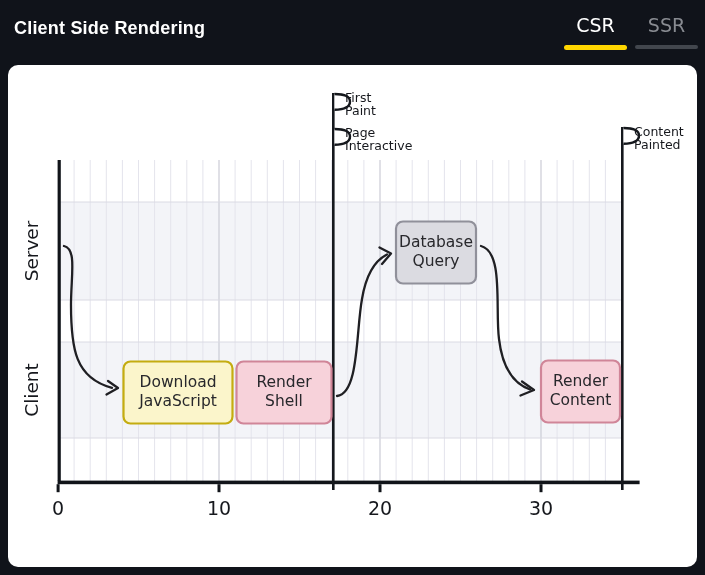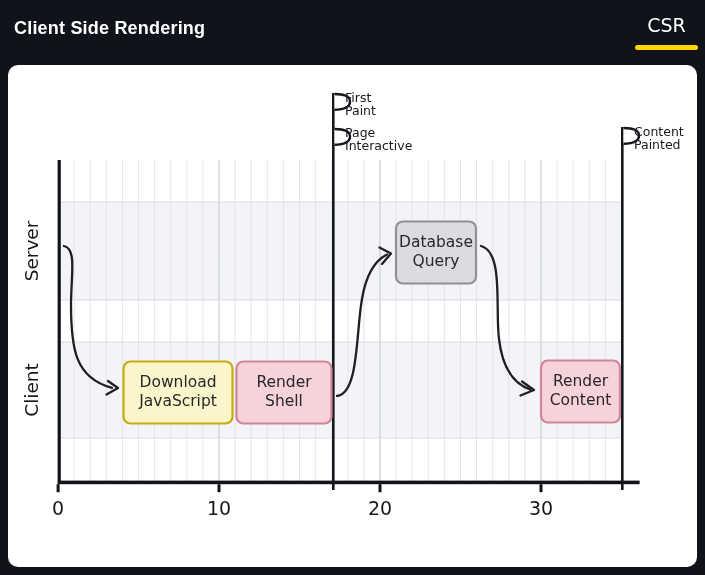--- a/index.html
+++ b/index.html
@@ -40,20 +40,24 @@
   .lane-text{font-size:18.5px;}
 </style>
 </head>
 <body>
 
 <div class="app-header">
   <div class="app-title">Client Side Rendering</div>
   <div class="tabs">
     <div class="tab active">
       <span class="tab-label">CSR</span>
+      <span class="tab-underline"></span>
+    </div>
+    <div class="tab">
+      <span class="tab-label">SSR</span>
       <span class="tab-underline"></span>
     </div>
   </div>
 </div>
 
 <div class="panel">
 <svg width="689" height="502" viewBox="0 0 689 502">
 
   <rect x="50" y="137" width="563" height="98" fill="#f3f4f8"></rect>
   <rect x="50" y="277" width="563" height="96" fill="#f3f4f8"></rect>

